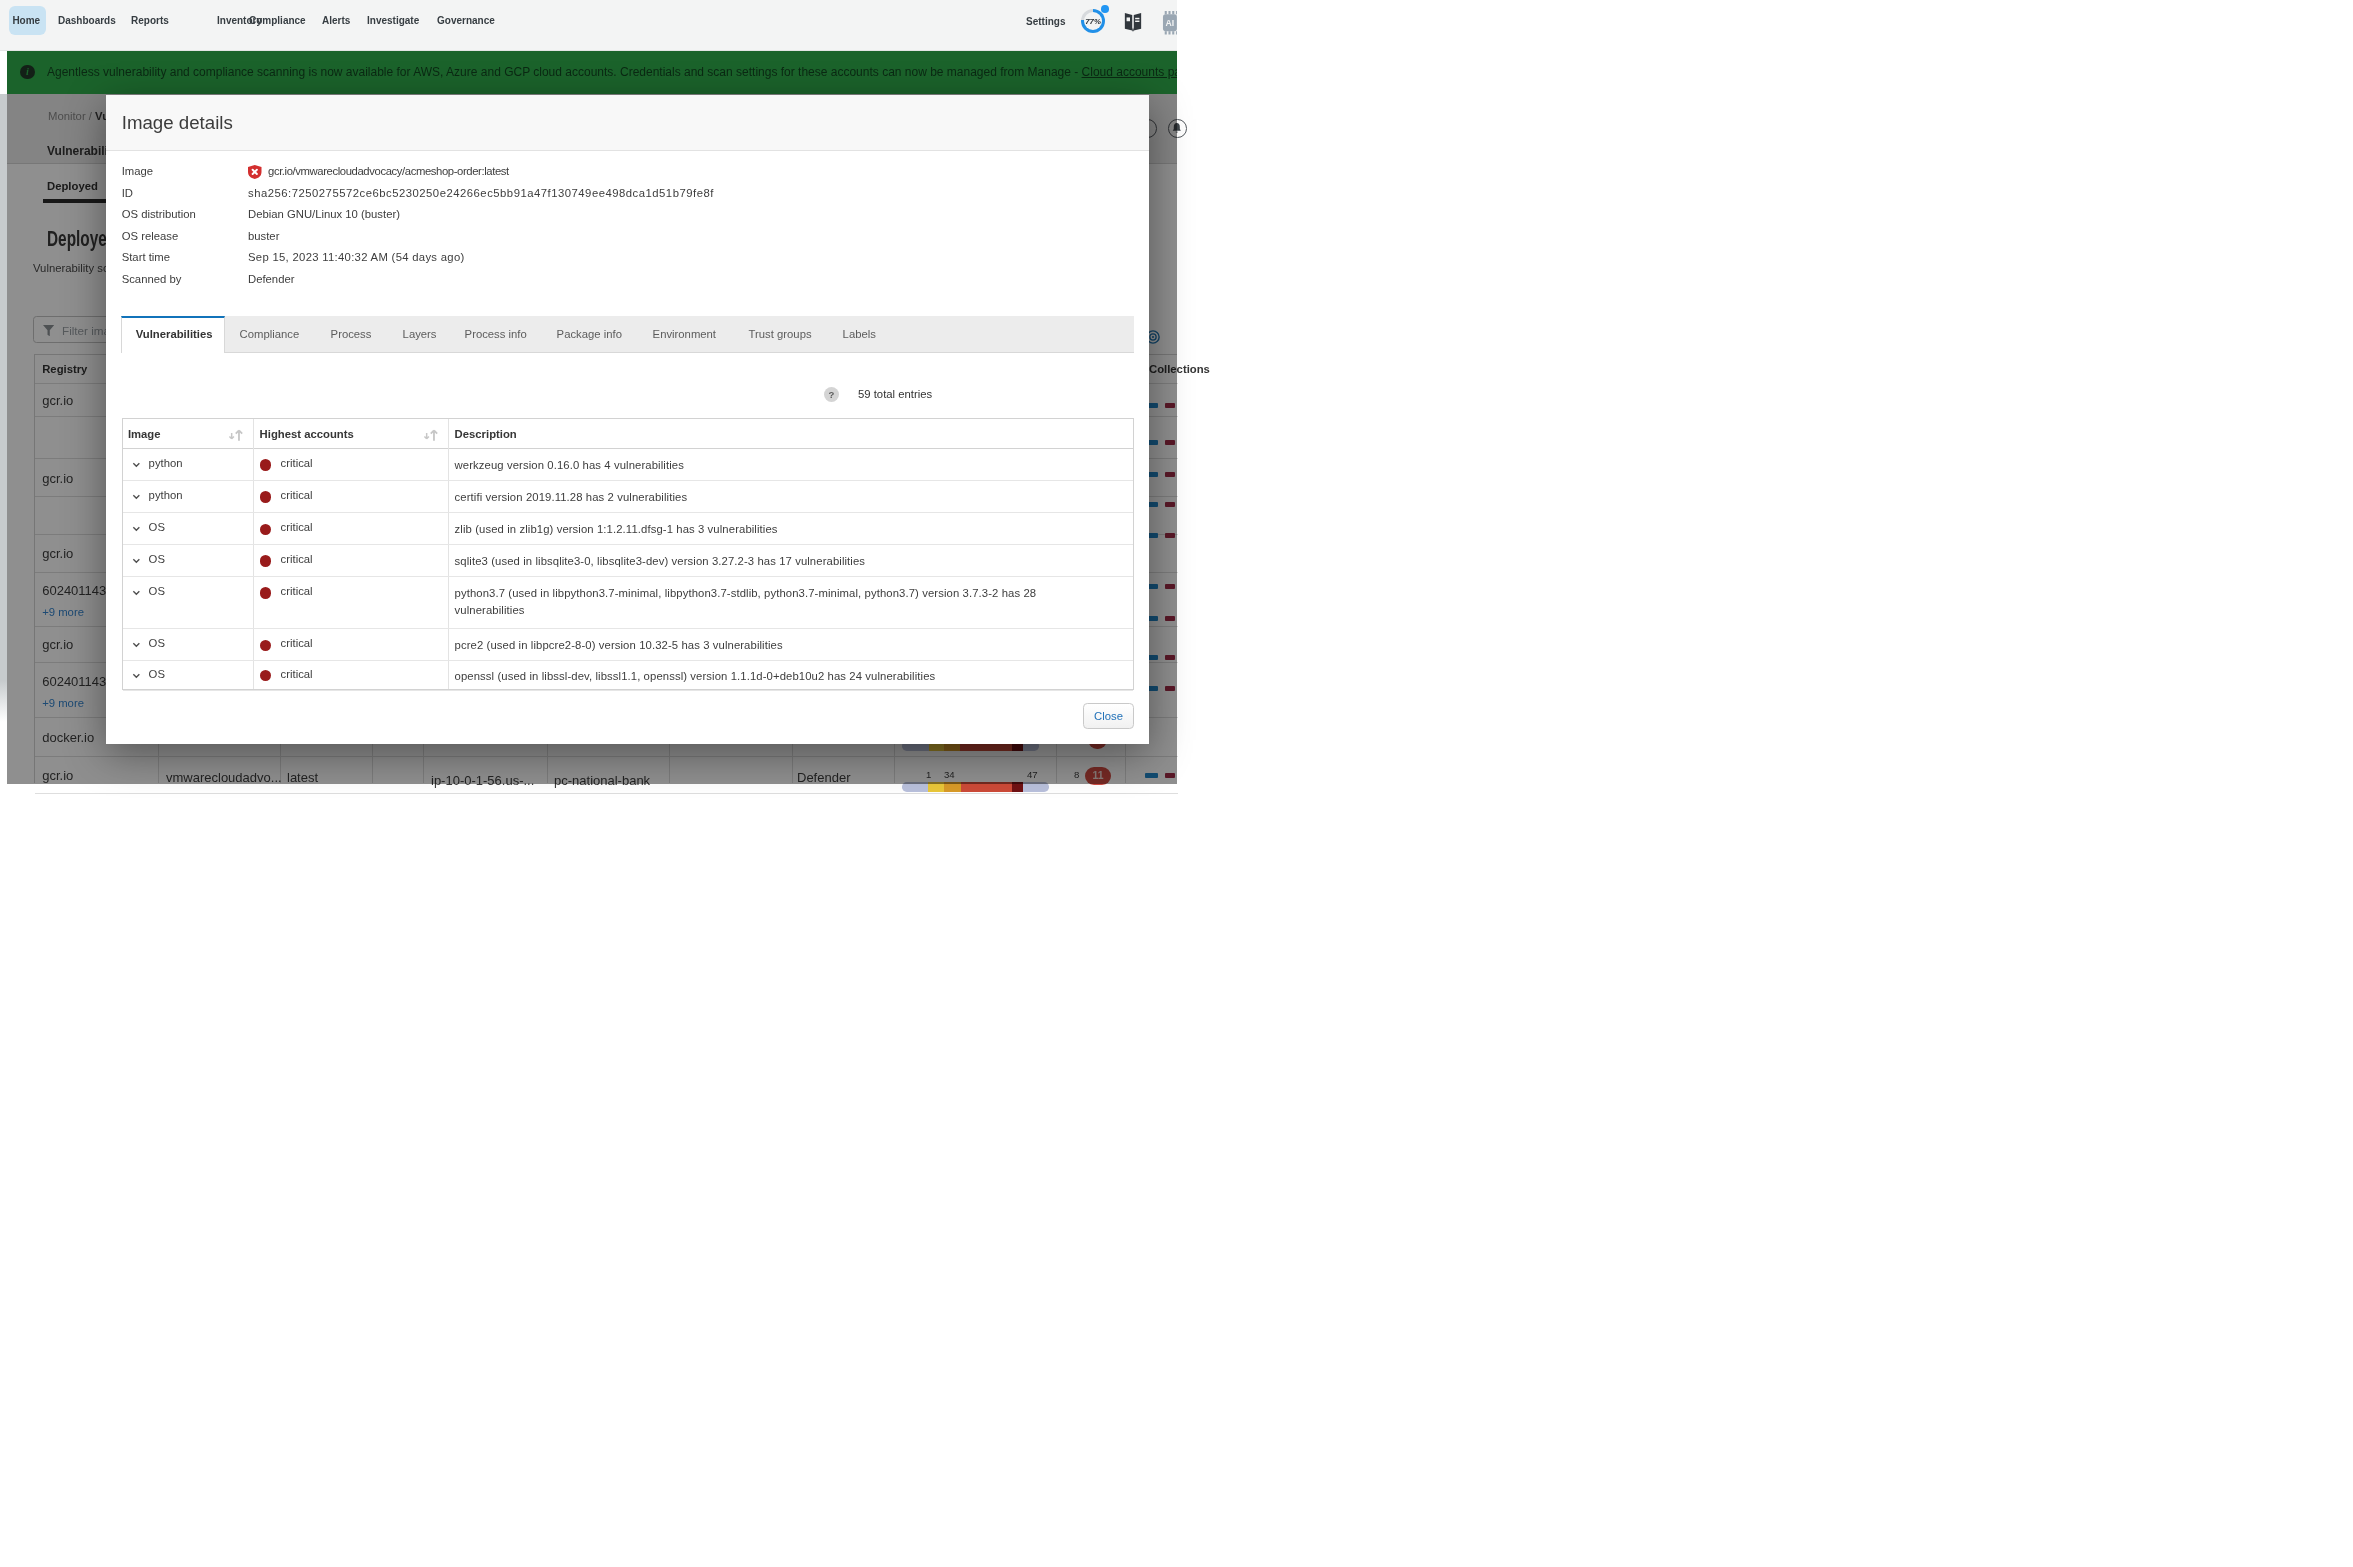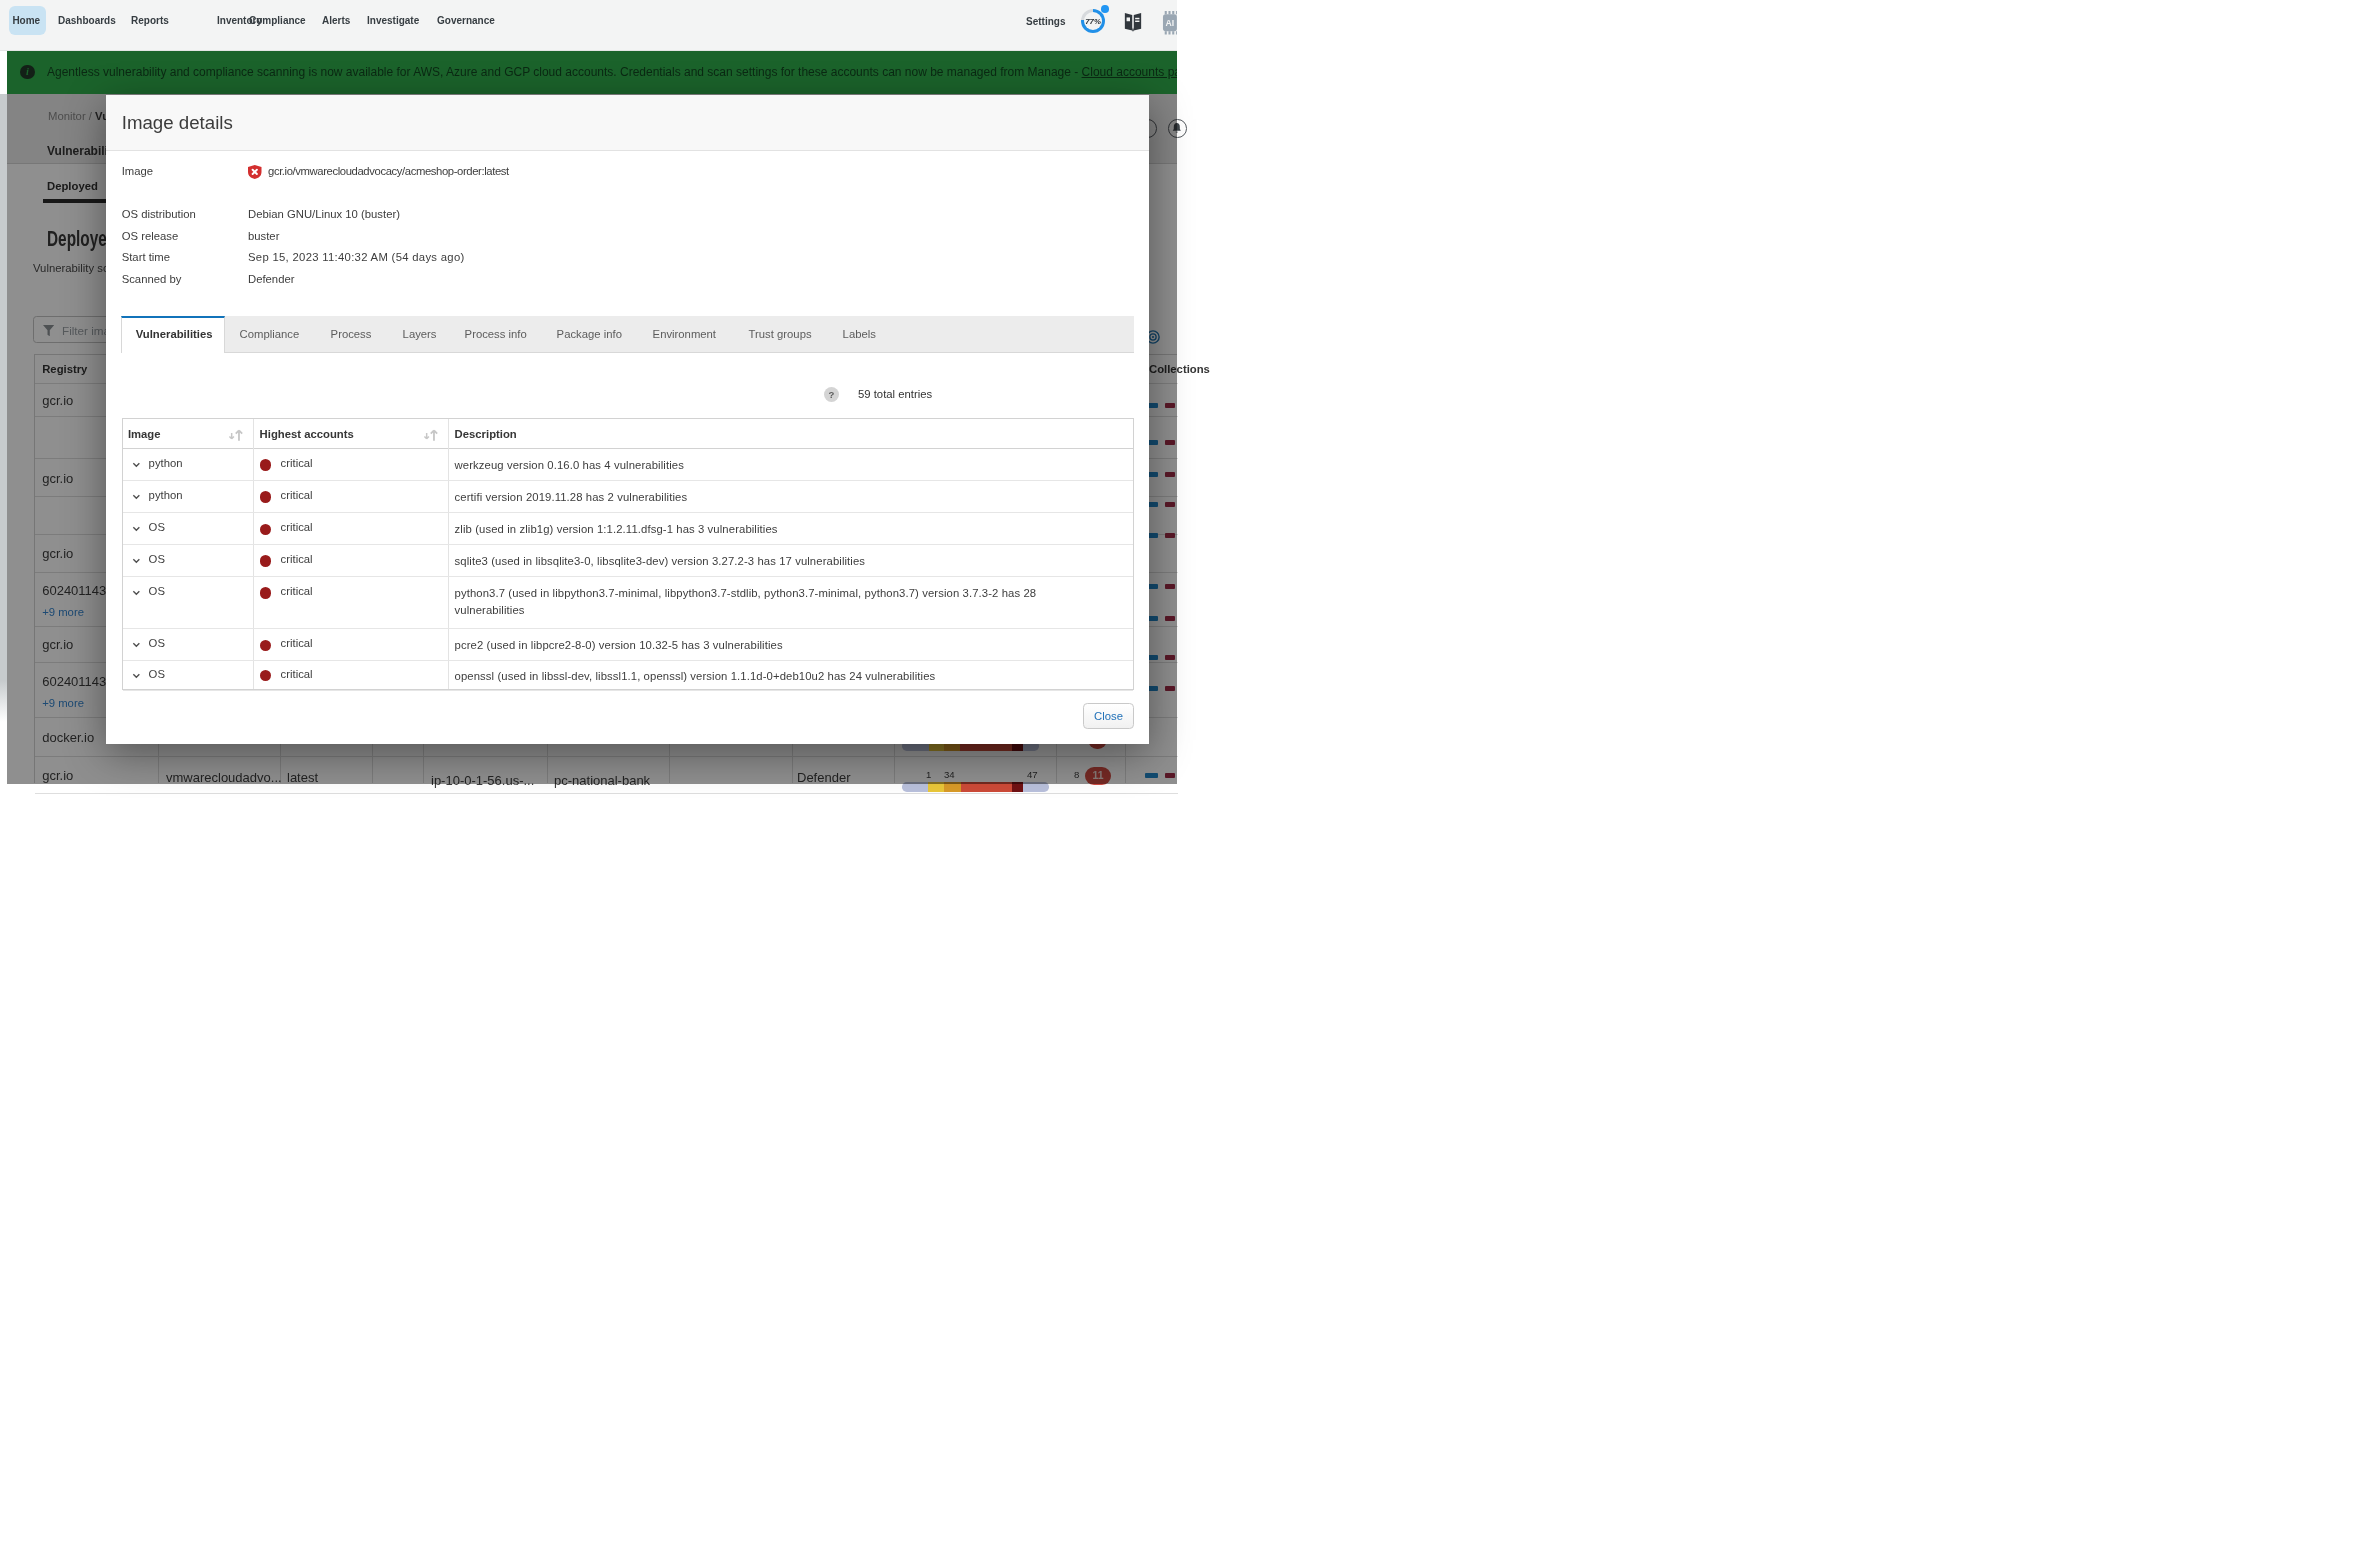--- a/index.html
+++ b/index.html
@@ -253,20 +253,24 @@
     </div>
 
   <div class="dlrow" style="top:66px;">
       <span class="lab">Image</span>
     <svg style="position:absolute;left:142px;top:3.5px;" width="13.5" height="14" viewBox="0 0 15.5 16">
       <path d="M7.75 0 L15.5 2.2 V8 C15.5 12.4 12.3 15 7.75 16 C3.2 15 0 12.4 0 8 V2.2 Z" fill="#d32f2f"></path>
       <path d="M5.3 5.4 L10.2 10.3 M10.2 5.4 L5.3 10.3" stroke="#fff" stroke-width="2.2" stroke-linecap="round"></path>
     </svg>
     <span class="val" style="left:162px; letter-spacing:-0.4px;">gcr.io/vmwarecloudadvocacy/acmeshop-order:latest</span>
     </div>
+  <div class="dlrow" style="top:88px;">
+      <span class="lab">ID</span>
+      <span class="val" style="letter-spacing:0.5px;">sha256:7250275572ce6bc5230250e24266ec5bb91a47f130749ee498dca1d51b79fe8f</span>
+    </div>
   <div class="dlrow" style="top:109px;">
       <span class="lab">OS distribution</span>
       <span class="val">Debian GNU/Linux 10 (buster)</span>
     </div>
   <div class="dlrow" style="top:131px;">
       <span class="lab">OS release</span>
       <span class="val">buster</span>
     </div>
   <div class="dlrow" style="top:152px;">
       <span class="lab">Start time</span>

